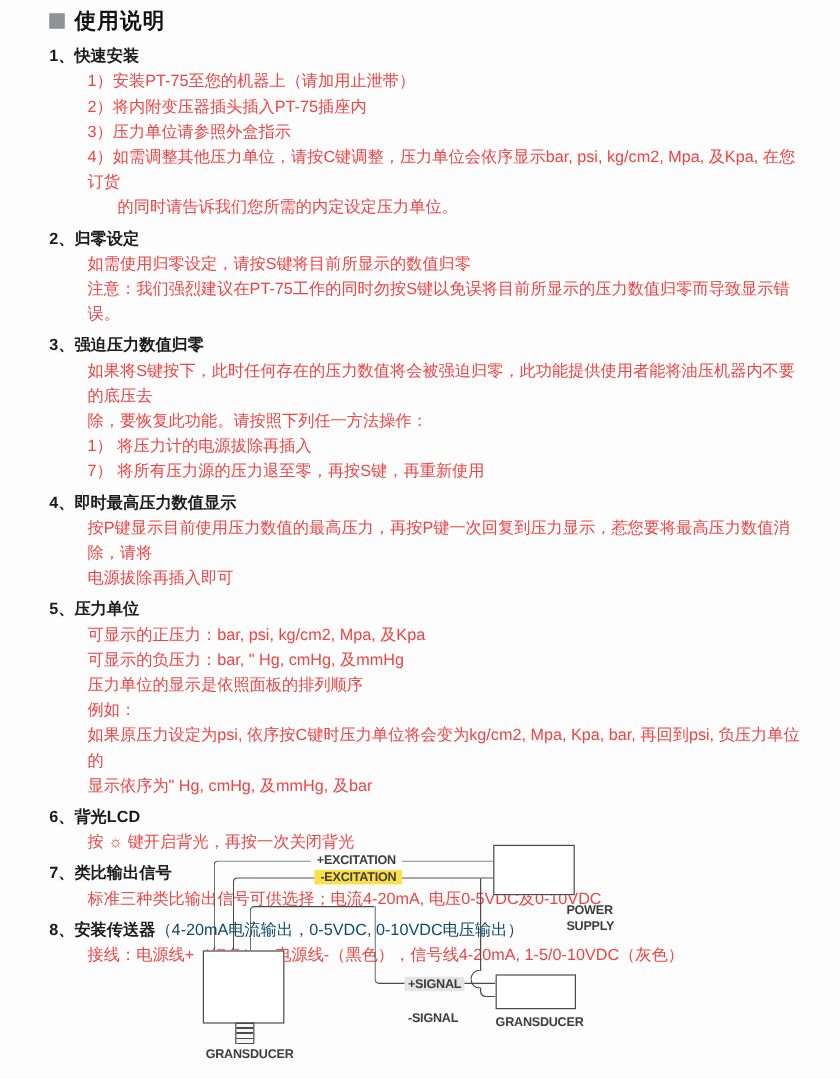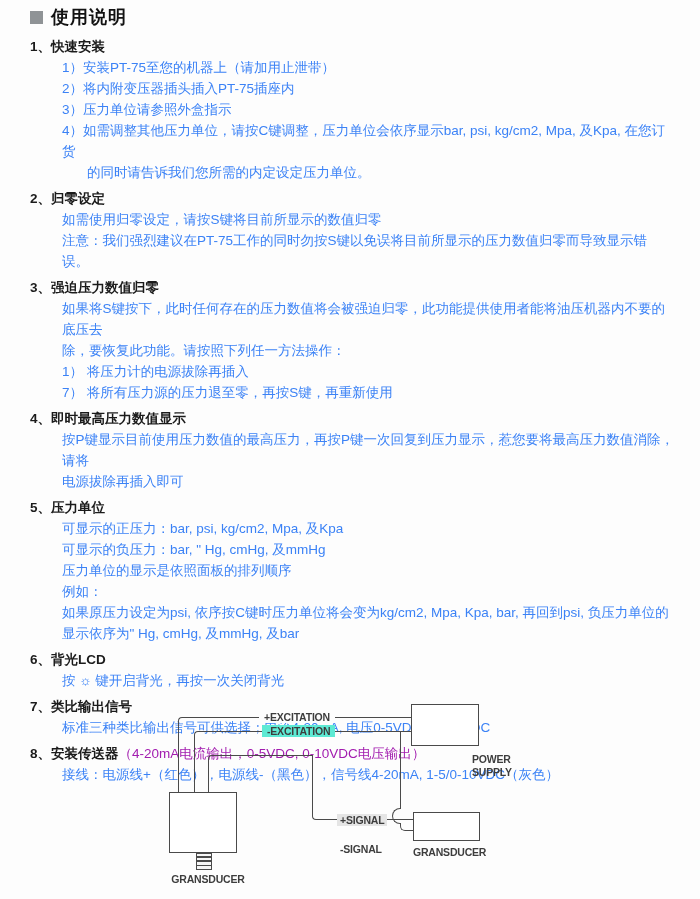--- a/index.html
+++ b/index.html
@@ -1,30 +1,30 @@
 <!DOCTYPE html>
 <html><head>
 <meta charset="utf-8">
 <style>
   html,body{margin:0;padding:0;}
   body{
     width:700px;height:899px;position:relative;overflow:hidden;
     background:#fdfdfd;color:#2e2e2e;
     font-family:"Liberation Sans",sans-serif;
   }
-  .page{padding:6px 26px 0 30px;}
+  .page{padding:6px 26px 0 41px;}
   
   .title-row{display:flex;align-items:center;gap:8px;height:22px;margin-bottom:8px;}
   .title-sq{width:13px;height:13px;background:#8f9396;flex:0 0 auto;}
   .title-text{font-size:18px;font-weight:bold;color:#121212;letter-spacing:1px;}
   
   .section{margin-bottom:5px;}
   .sec-head{font-size:13.5px;line-height:21px;font-weight:bold;color:#1b1b1b;}
-  .sec-head .head-suffix{font-weight:normal;color:#a21caf;}
-  .line{font-size:13.5px;line-height:21px;color:#3b82f6;}
+  .sec-head .head-suffix{font-weight:normal;color:#0c4a6e;}
+  .line{font-size:13.5px;line-height:21px;color:#ef4444;}
   .ind-item{margin-left:32px;}
   .ind-cont{margin-left:57px;}
   
   .diagram{position:absolute;left:0;top:704px;width:572px;height:195px;--lc:#4a4a4a;}
   .wire{position:absolute;box-sizing:border-box;}
   .w-exc-pos{left:178px;top:13px;width:233px;height:75px;border-left:1.5px solid var(--lc);border-top:1.5px solid var(--lc);border-top-left-radius:4px;}
   .w-exc-neg{left:194px;top:27px;width:217px;height:61px;border-left:1.5px solid var(--lc);border-top:1.5px solid var(--lc);border-top-left-radius:4px;}
   .w-sig-a{left:208px;top:51px;width:104px;height:37px;border-left:1.5px solid var(--lc);border-top:1.5px solid var(--lc);border-top-left-radius:4px;}
   .w-sig-b{left:312px;top:51px;width:101px;height:65px;border-left:1.5px solid var(--lc);border-bottom:1.5px solid var(--lc);border-bottom-left-radius:4px;}
   .w-vert{left:400px;top:28px;width:2px;height:77px;border-left:1.5px solid var(--lc);}
@@ -32,21 +32,21 @@
   .w-elbow{left:400px;top:119px;width:13px;height:8px;border-left:1.5px solid var(--lc);border-bottom:1.5px solid var(--lc);border-bottom-left-radius:5px;}
   .dbox{position:absolute;box-sizing:border-box;border:1.6px solid var(--lc);background:#fff;}
   .box-power{left:411px;top:0;width:68px;height:42px;}
   .box-instr{left:413px;top:108px;width:67px;height:29px;}
   .box-trans{left:169px;top:88px;width:68px;height:61px;}
   .thread{position:absolute;left:196px;top:148px;width:16px;height:18px;
     background:repeating-linear-gradient(180deg,#4a4a4a 0 1.6px,#f6f6f6 1.6px 4.2px);
     border-left:1px solid #4a4a4a;border-right:1px solid #4a4a4a;box-sizing:border-box;}
   .dlabel{position:absolute;font-size:10.5px;font-weight:bold;letter-spacing:-0.2px;color:#3d3d3d;line-height:12px;white-space:nowrap;}
   .lbl-exc-pos{left:259px;top:7px;background:#fdfdfd;padding:0 5px;}
-  .lbl-exc-neg{left:262px;top:21px;background:#5eead4;padding:0 5px;}
+  .lbl-exc-neg{left:262px;top:21px;background:#fde047;padding:0 5px;}
   .lbl-sig-pos{left:337px;top:110px;background:#e5e5e5;padding:0 3px;}
   .lbl-sig-neg{left:340px;top:123px;margin-top:16px;}
   .lbl-power{left:424px;top:49px;line-height:13px;margin-left:48px;}
   .lbl-instr{left:413px;top:142px;}
   .lbl-trans{left:158px;top:169px;width:100px;text-align:center;}
 </style>
 </head>
 <body>
 
 <div class="page">

